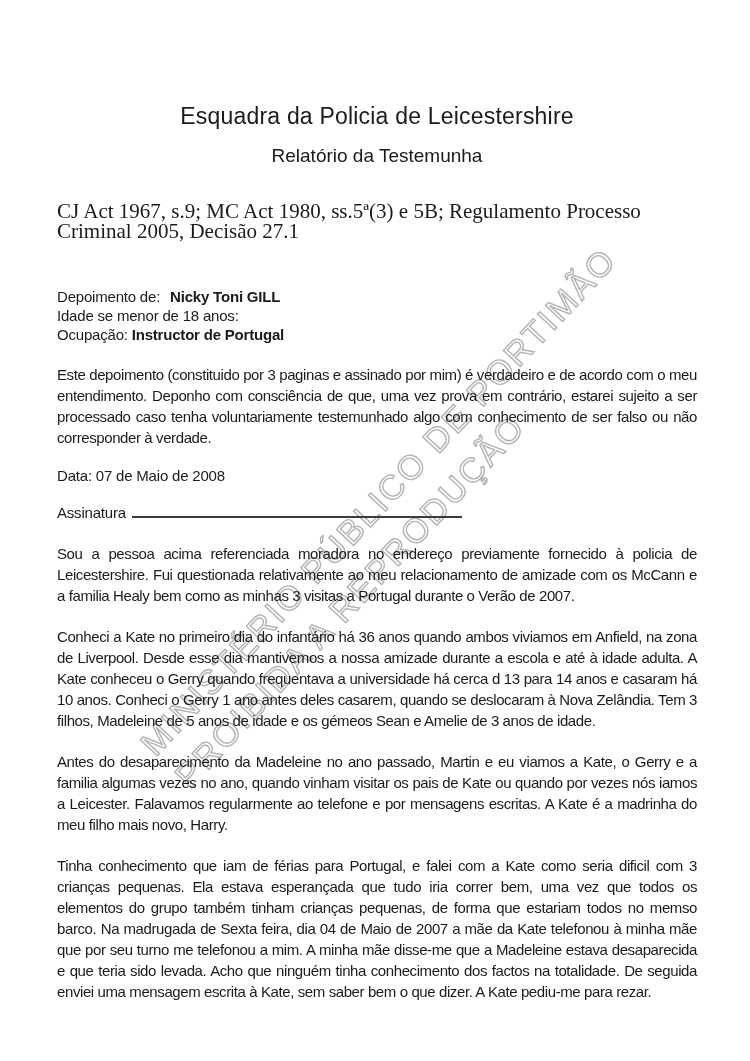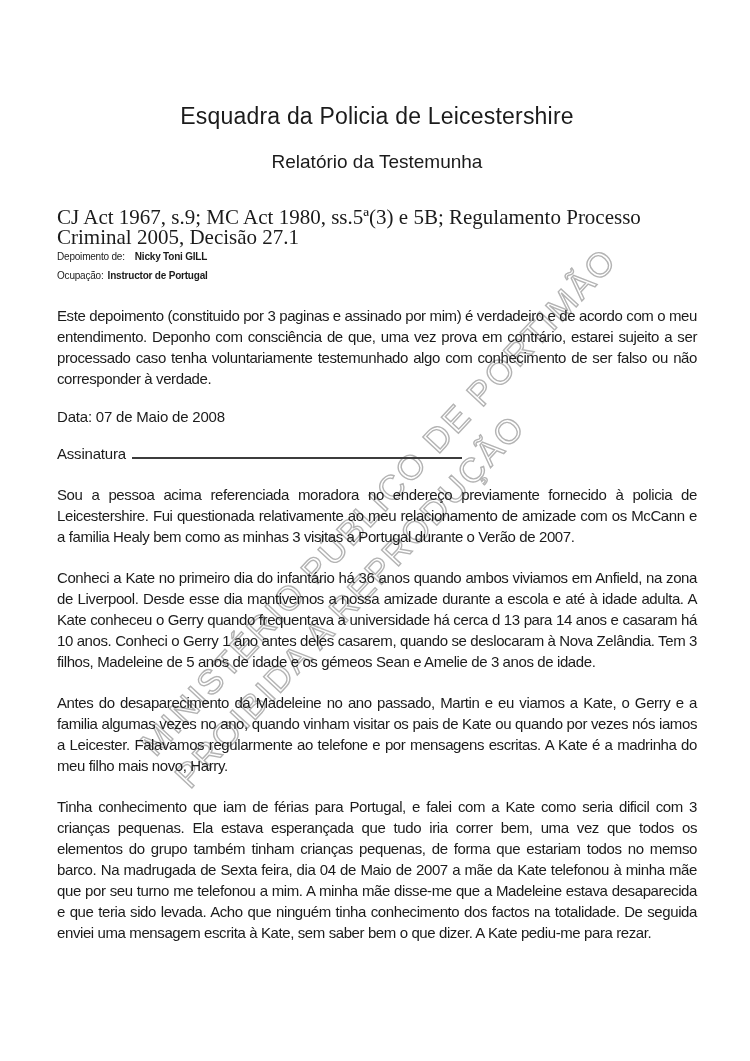--- a/index.html
+++ b/index.html
@@ -44,36 +44,37 @@
 
   .title {
     margin: 101px 0 0 0;
     font-size: 23px;
     font-weight: 400;
     line-height: 30px;
     text-align: center;
     letter-spacing: 0.2px;
   }
   .subtitle {
-    margin: 18px 0 0 0;
+    margin: 12px 0 0 0;
     font-size: 19px;
     font-weight: 400;
     line-height: 25px;
     text-align: center;
   }
 
   .legal {
     margin: 33px 0 0 0;
     font-family: Liberation Serif, serif;
     font-size: 21px;
     line-height: 20px;
   }
 
   .dep-block {
-    font-size: 10px;
+    margin-top: 46px;
+    font-size: 15px;
     line-height: 19px;
     letter-spacing: -0.2px;
   }
   .b { font-weight: 700; }
   .gap { margin-left: 10px; }
   .gap-sm { margin-left: 4px; }
 
   .para {
     margin: 20px 0 0 0;
     font-size: 15px;
@@ -112,20 +113,23 @@
     <h1 class="title">Esquadra da Policia de Leicestershire</h1>
     <h2 class="subtitle">Relatório da Testemunha</h2>
 
     <p class="legal">CJ Act 1967, s.9; MC Act 1980, ss.5ª(3) e 5B; Regulamento Processo Criminal 2005, Decisão 27.1</p>
 
     <div class="dep-block">
       <div>
         <span>Depoimento de:</span><span class="b gap">Nicky Toni GILL</span>
       </div>
       <div>
+        <span>Idade se menor de 18 anos:</span>
+      </div>
+      <div>
         <span>Ocupação:</span><span class="b gap-sm">Instructor de Portugal</span>
       </div>
     </div>
 
     <p class="para">Este depoimento (constituido por 3 paginas e assinado por mim) é verdadeiro e de acordo com o meu entendimento. Deponho com consciência de que, uma vez prova em contrário, estarei sujeito a ser processado caso tenha voluntariamente testemunhado algo com conhecimento de ser falso ou não corresponder à verdade.</p>
 
     <div class="date-sig">
       <div>Data: 07 de Maio de 2008</div>
       <div class="sig-row">
         <span>Assinatura</span><span class="sig-line"></span>

